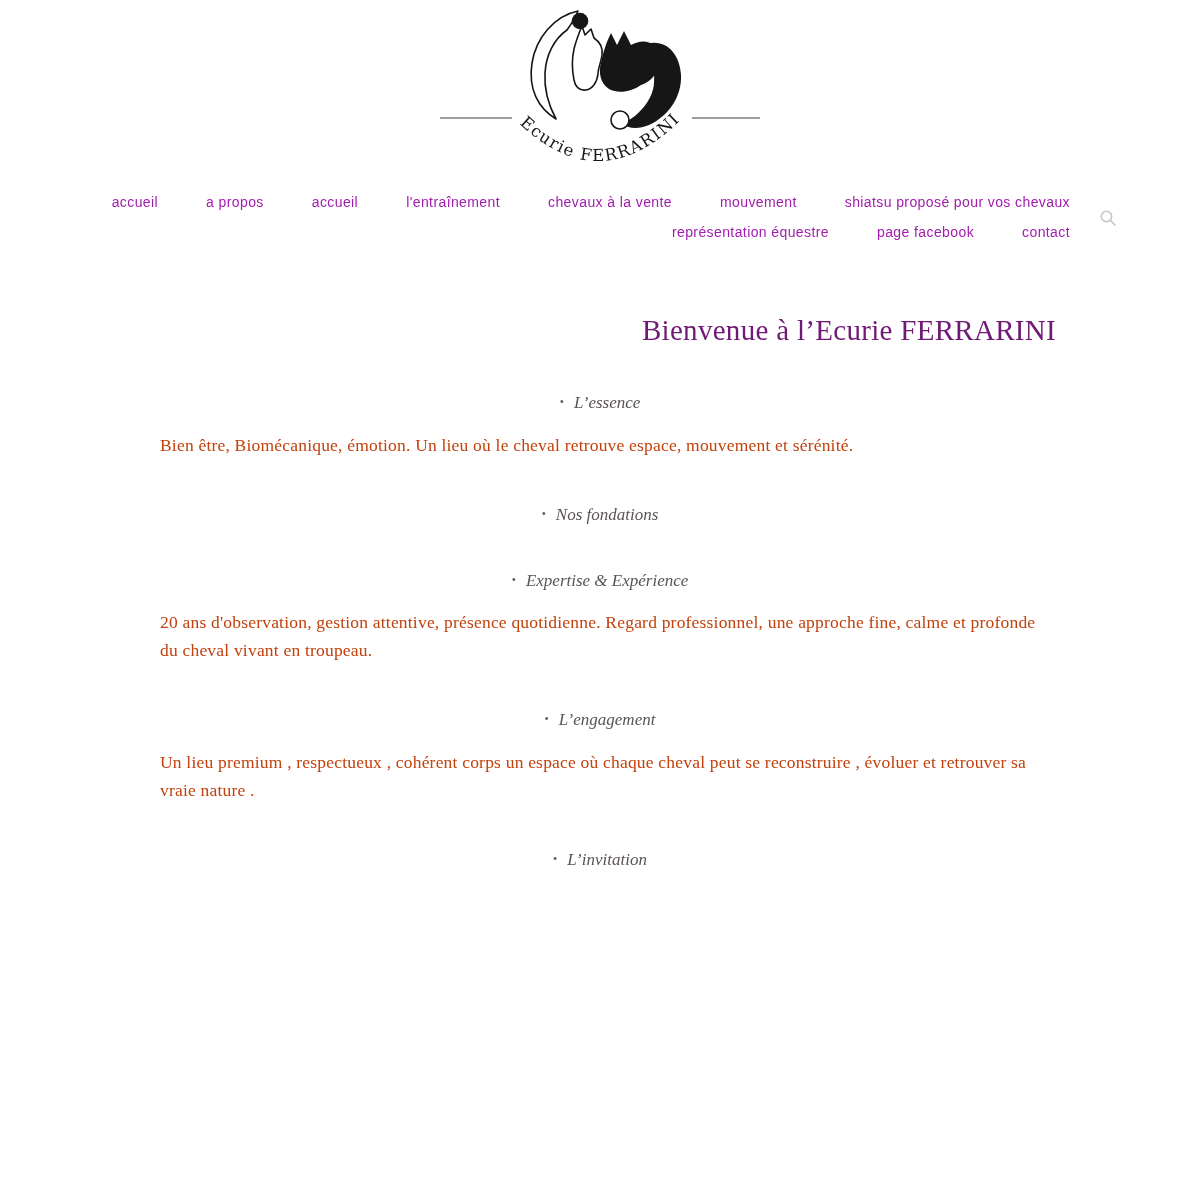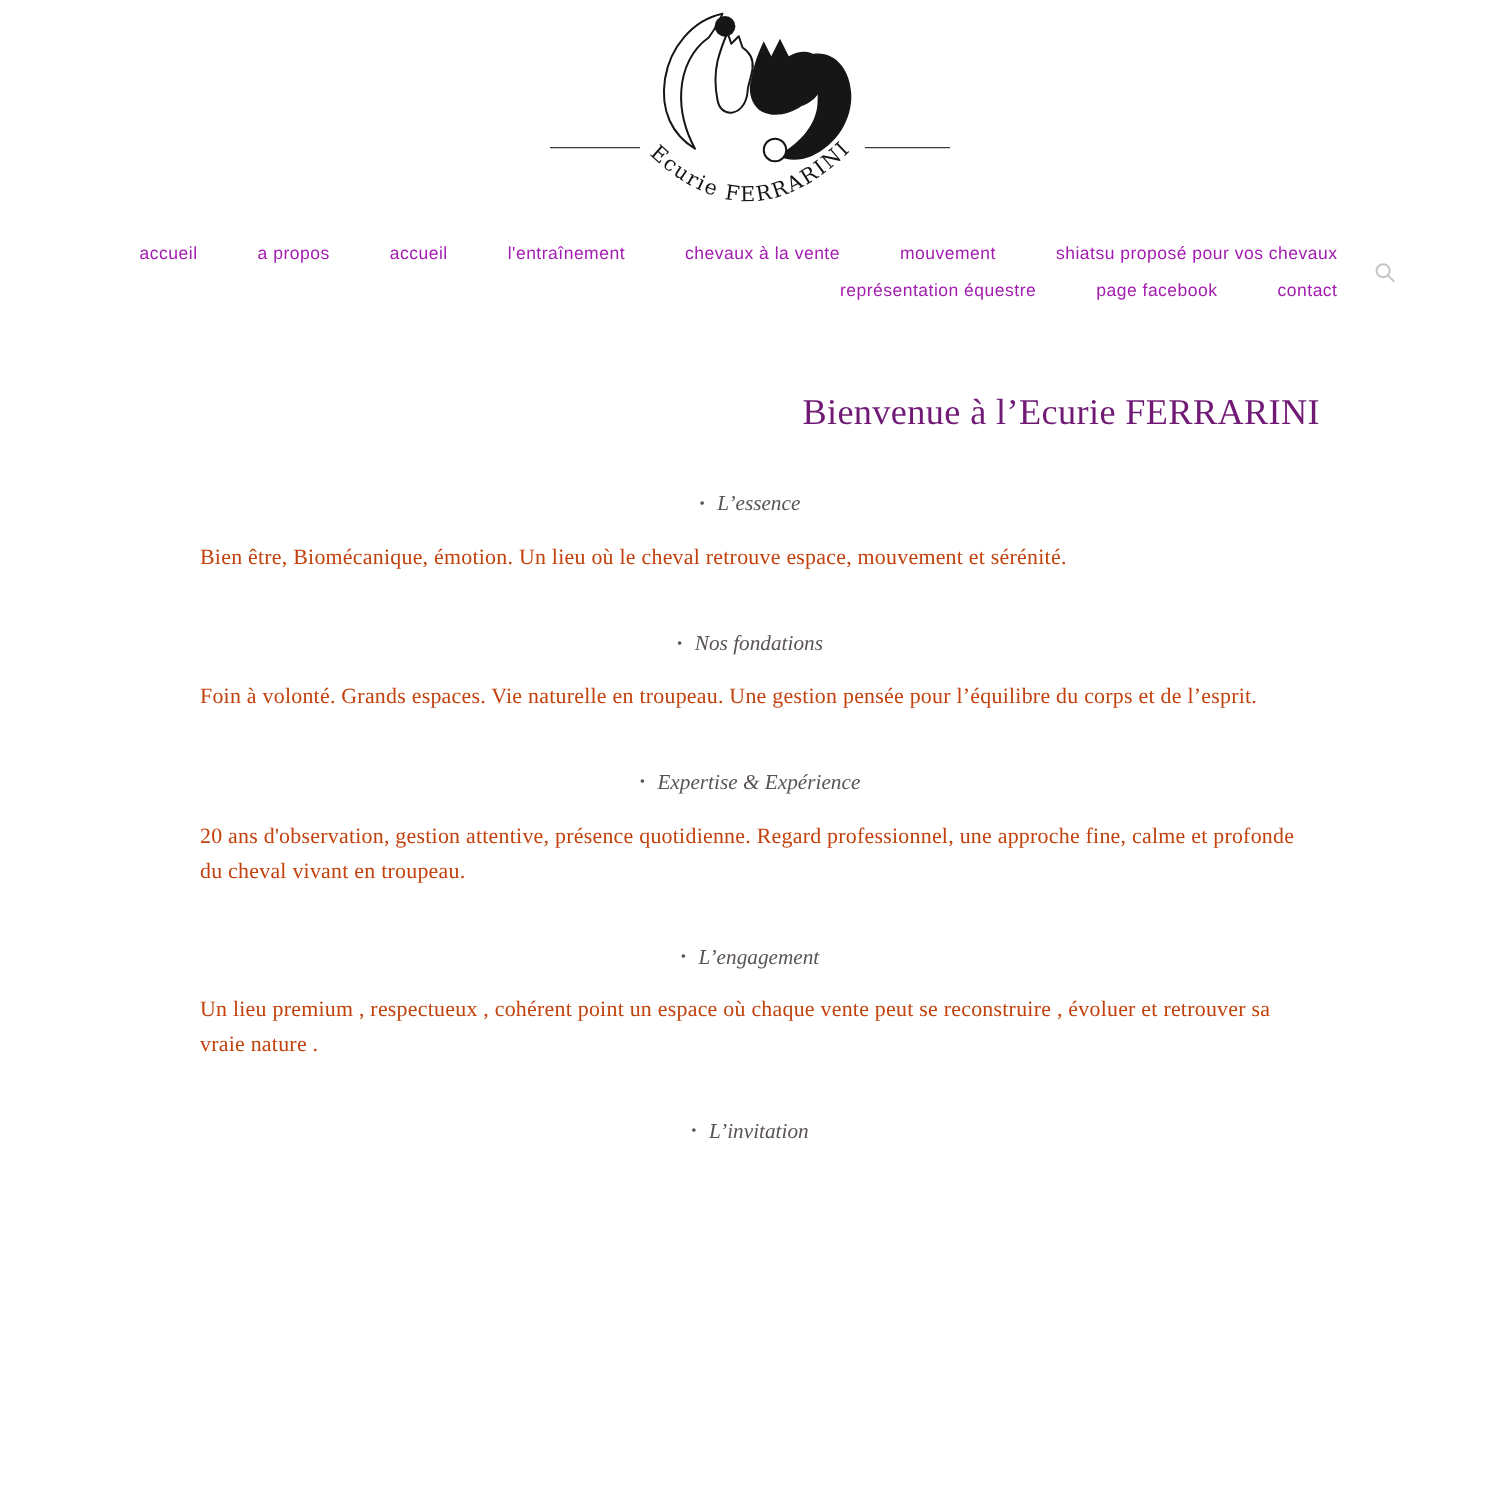--- a/index.html
+++ b/index.html
@@ -155,39 +155,38 @@
       <div class="section-heading">
         <span class="bullet">•</span><span>L’essence</span>
       </div>
       <p class="section-body">Bien être, Biomécanique, émotion. Un lieu où le cheval retrouve espace, mouvement et sérénité.</p>
     </section>
 
     <section class="section">
       <div class="section-heading">
         <span class="bullet">•</span><span>Nos fondations</span>
       </div>
-      <p class="section-body">Foin à volonté. Grands espaces. Vie naturelle en troupeau. Une gestion pensée pour l’équilibre du corps et de l’esprit.</p>
     </section>
 
     <section class="section">
     </section>
 
 
     <section class="section">
       <div class="section-heading">
         <span class="bullet">•</span><span>Expertise &amp; Expérience</span>
       </div>
       <p class="section-body">20 ans d'observation, gestion attentive, présence quotidienne. Regard professionnel, une approche fine, calme et profonde du cheval vivant en troupeau.</p>
     </section>
 
     <section class="section">
       <div class="section-heading">
         <span class="bullet">•</span><span>L’engagement</span>
       </div>
-      <p class="section-body">Un lieu premium , respectueux , cohérent point un espace où chaque vente peut se reconstruire , évoluer et retrouver sa vraie nature .</p>
+      <p class="section-body">Un lieu premium , respectueux , cohérent corps un espace où chaque cheval peut se reconstruire , évoluer et retrouver sa vraie nature .</p>
     </section>
 
     <section class="section">
       <div class="section-heading">
         <span class="bullet">•</span><span>L’invitation</span>
       </div>
 
     </section>
   </main>
 

